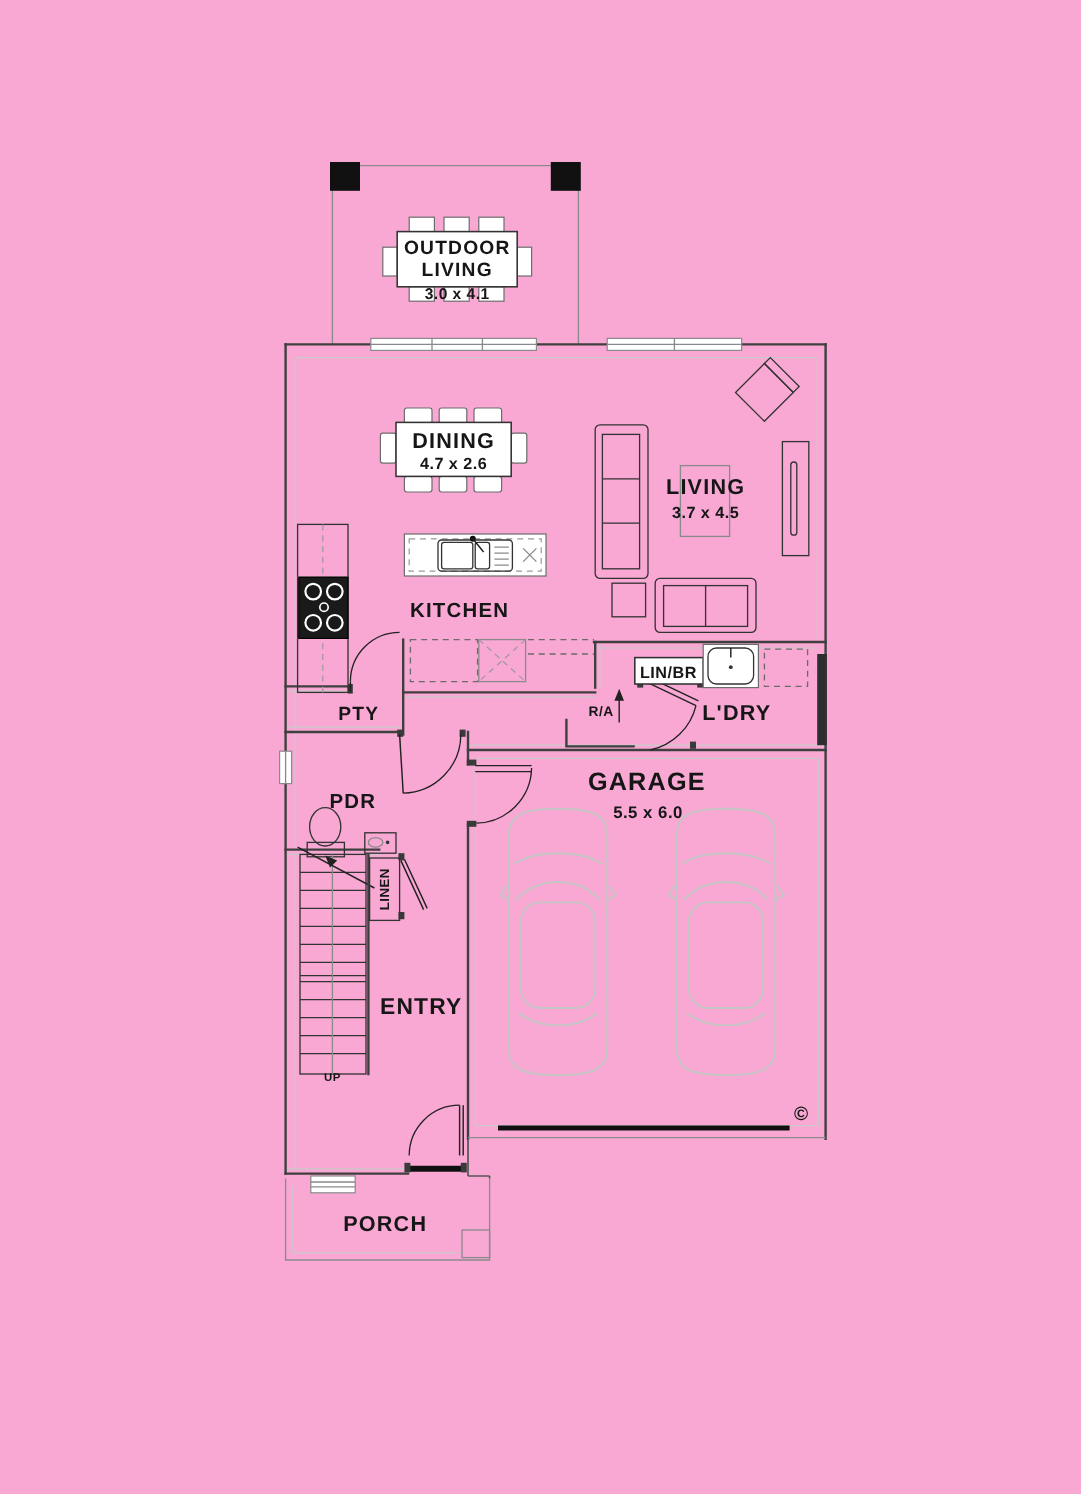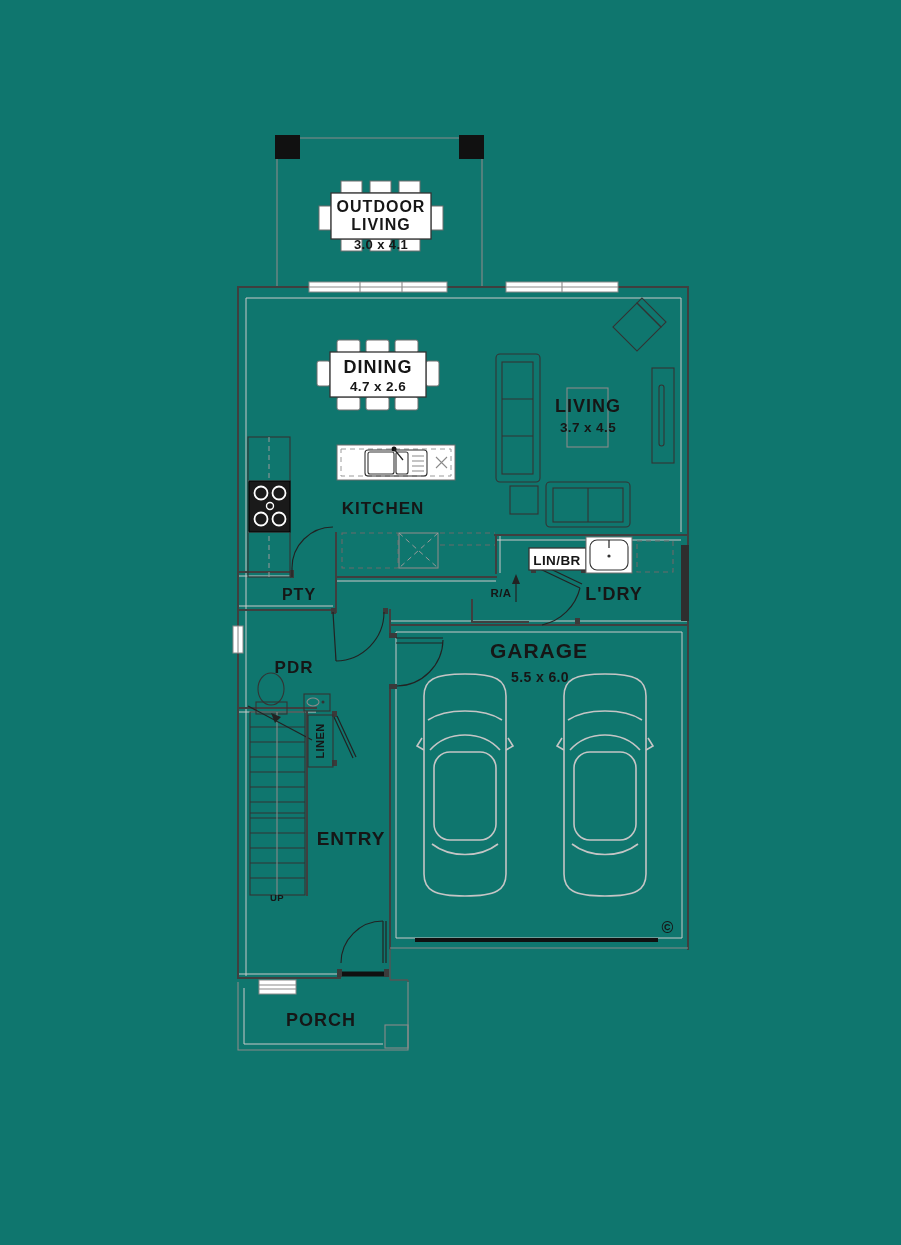--- a/index.html
+++ b/index.html
@@ -1,16 +1,16 @@
 <!DOCTYPE html>
 <html><head>
 <meta charset="utf-8">
 <style>
   html,body{margin:0;padding:0;background:#fff;}
-  #canvas{position:relative;width:901px;height:1245px;background:#0f766e;overflow:hidden;
+  #canvas{position:relative;width:901px;height:1245px;background:#f9a8d4;overflow:hidden;
           font-family:"Liberation Sans",sans-serif;}
   svg{position:absolute;left:0;top:0;}
   .wall{stroke:#3f3f3f;stroke-width:2;fill:none;stroke-linecap:square;}
   .wallthin{stroke:#555;stroke-width:1.4;fill:none;}
   .thick{stroke:#101010;stroke-width:5;fill:none;}
   .gdoor{stroke:#101010;stroke-width:4;fill:none;}
   .light{stroke:#c9c9c9;stroke-width:1;fill:none;}
   .gray{stroke:#8a8a8a;stroke-width:1.1;fill:none;}
   .furn{stroke:#333;stroke-width:1.3;fill:#fff;}
   .furn2{stroke:#333;stroke-width:1.1;fill:none;}

